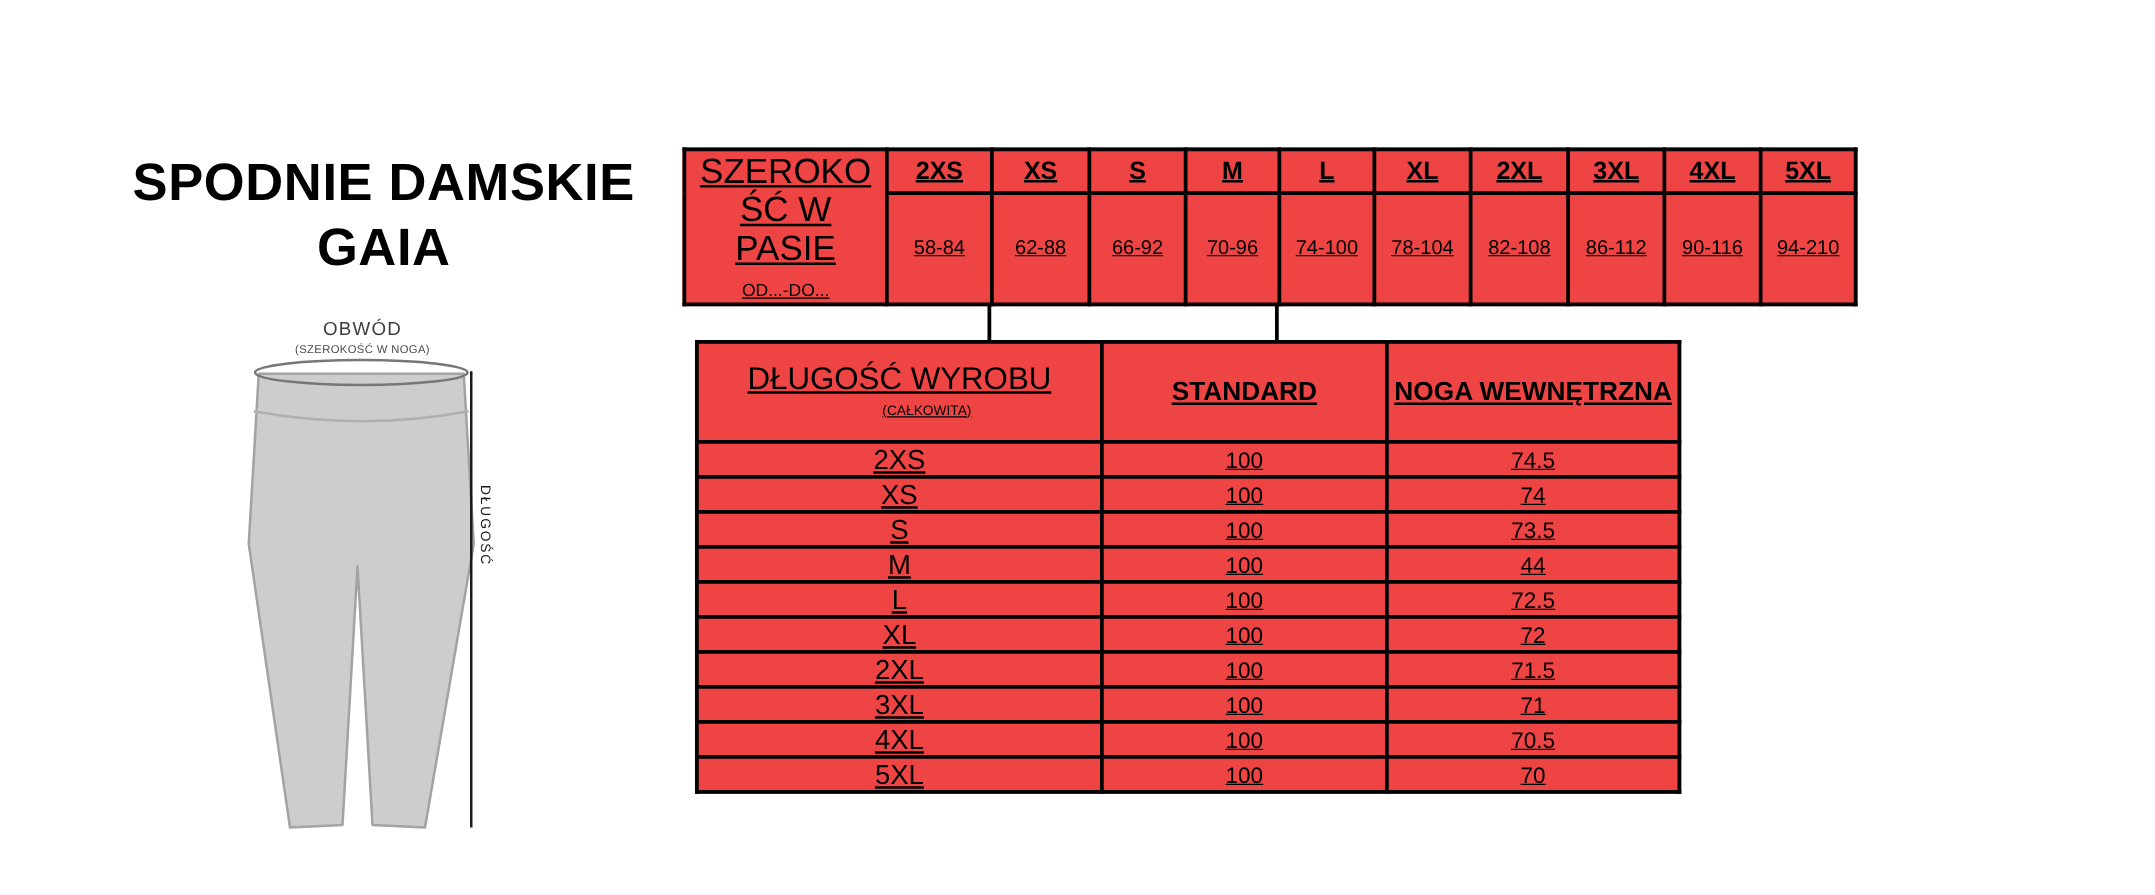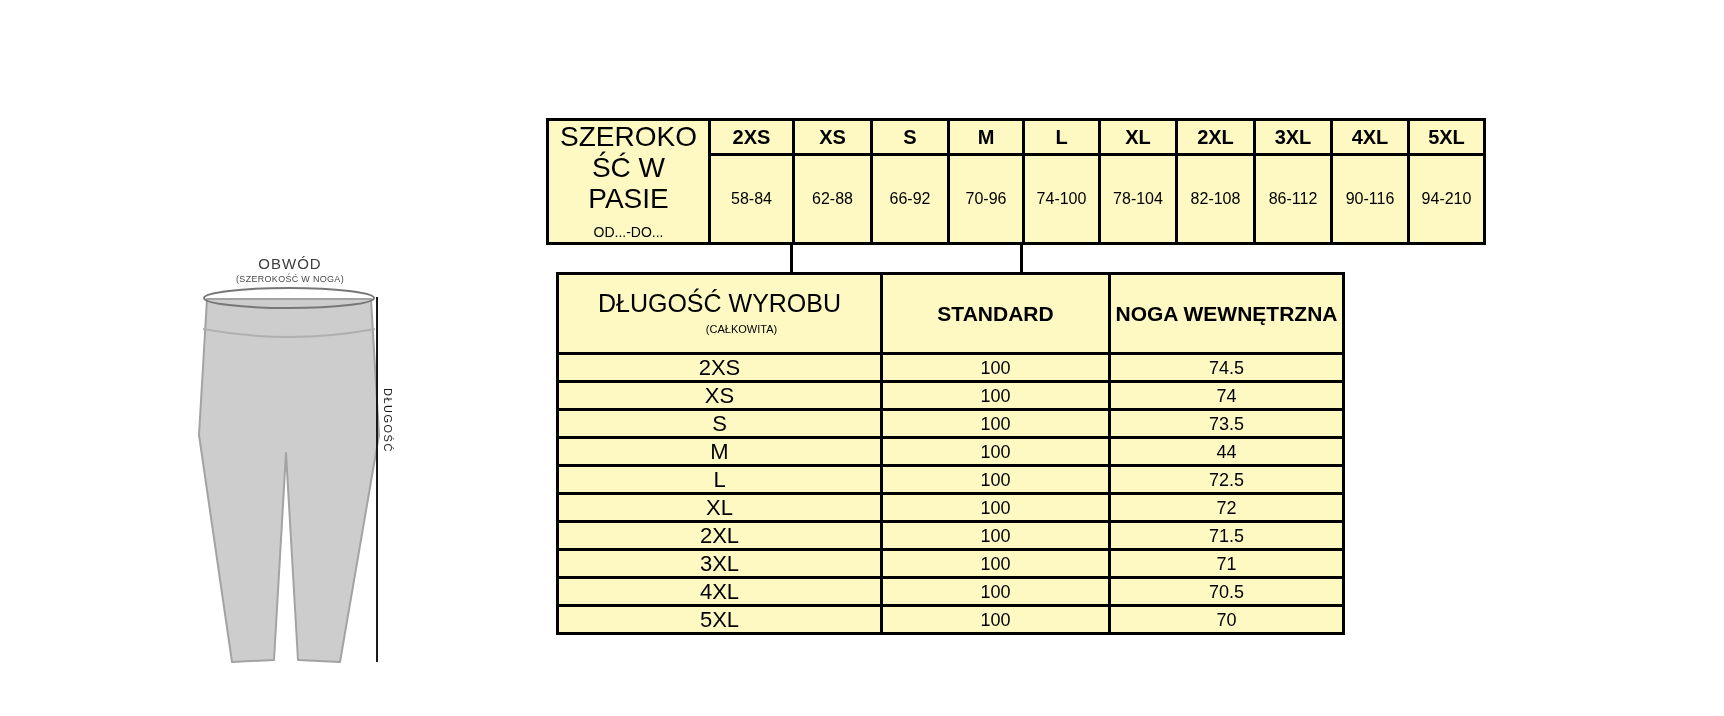--- a/index.html
+++ b/index.html
@@ -20,21 +20,21 @@
   .fig-sublabel{
     position:absolute;left:180px;top:274px;width:220px;text-align:center;
     font-size:9px;color:#4a4a4a;letter-spacing:0.3px;
   }
   .pants-svg{position:absolute;left:180px;top:285px;width:220px;height:405px;}
   .length-label{
     position:absolute;left:382px;top:388px;
     writing-mode:vertical-rl;font-size:11px;color:#1a1a1a;letter-spacing:1.5px;
   }
   
-  table{border-collapse:collapse;table-layout:fixed;position:absolute;background:#fef9c3;}
+  table{border-collapse:collapse;table-layout:fixed;position:absolute;background:#ef4444;text-decoration:underline;}
   td,th{border:3px solid #000;text-align:center;vertical-align:middle;padding:0;overflow:hidden;}
   .waist-table{left:546px;top:118px;width:937px;height:125px;}
   .waist-table .corner{
     font-size:28px;line-height:31px;overflow-wrap:anywhere;padding:0 4px;font-weight:normal;
   }
   .waist-table .corner .sub{font-size:14px;line-height:20px;margin-top:8px;overflow-wrap:normal;}
   .waist-table th.size{font-size:20px;font-weight:bold;height:32px;}
   .waist-table td.range{font-size:16px;}
   .length-table{left:536px;top:272px;width:786px;height:360px;margin-left:20px;}
   .length-table .h1{font-size:25px;font-weight:normal;line-height:28px;}
@@ -47,20 +47,22 @@
   .connector{position:absolute;top:243px;width:3px;height:32px;background:#000;}
   .connector.c1{left:790px;}
   .connector.c2{left:1020px;}
 </style>
 </head>
 <body>
 
 <div id="canvas">
 
   <div class="title">
+    <div>SPODNIE DAMSKIE</div>
+    <div>GAIA</div>
   </div>
 
   <div class="fig-label">OBWÓD</div>
   <div class="fig-sublabel">(SZEROKOŚĆ W NOGA)</div>
 
   <svg class="pants-svg" viewBox="0 0 220 405" xmlns="http://www.w3.org/2000/svg">
     <path d="M 27 14 L 191 14 L 199 150 L 160 377 L 118 375 L 106 168 L 94 375 L 52 377 L 19 150 Z" fill="#cdcdcd" stroke="#a3a3a3" stroke-width="2" stroke-linejoin="round"></path>
     <path d="M 23 44 Q 109 60 195 44" fill="none" stroke="#b0b0b0" stroke-width="2"></path>
     <ellipse cx="109" cy="13" rx="85" ry="10" fill="none" stroke="#777777" stroke-width="2"></ellipse>
     <line x1="197" y1="12" x2="197" y2="377" stroke="#1a1a1a" stroke-width="2"></line>

